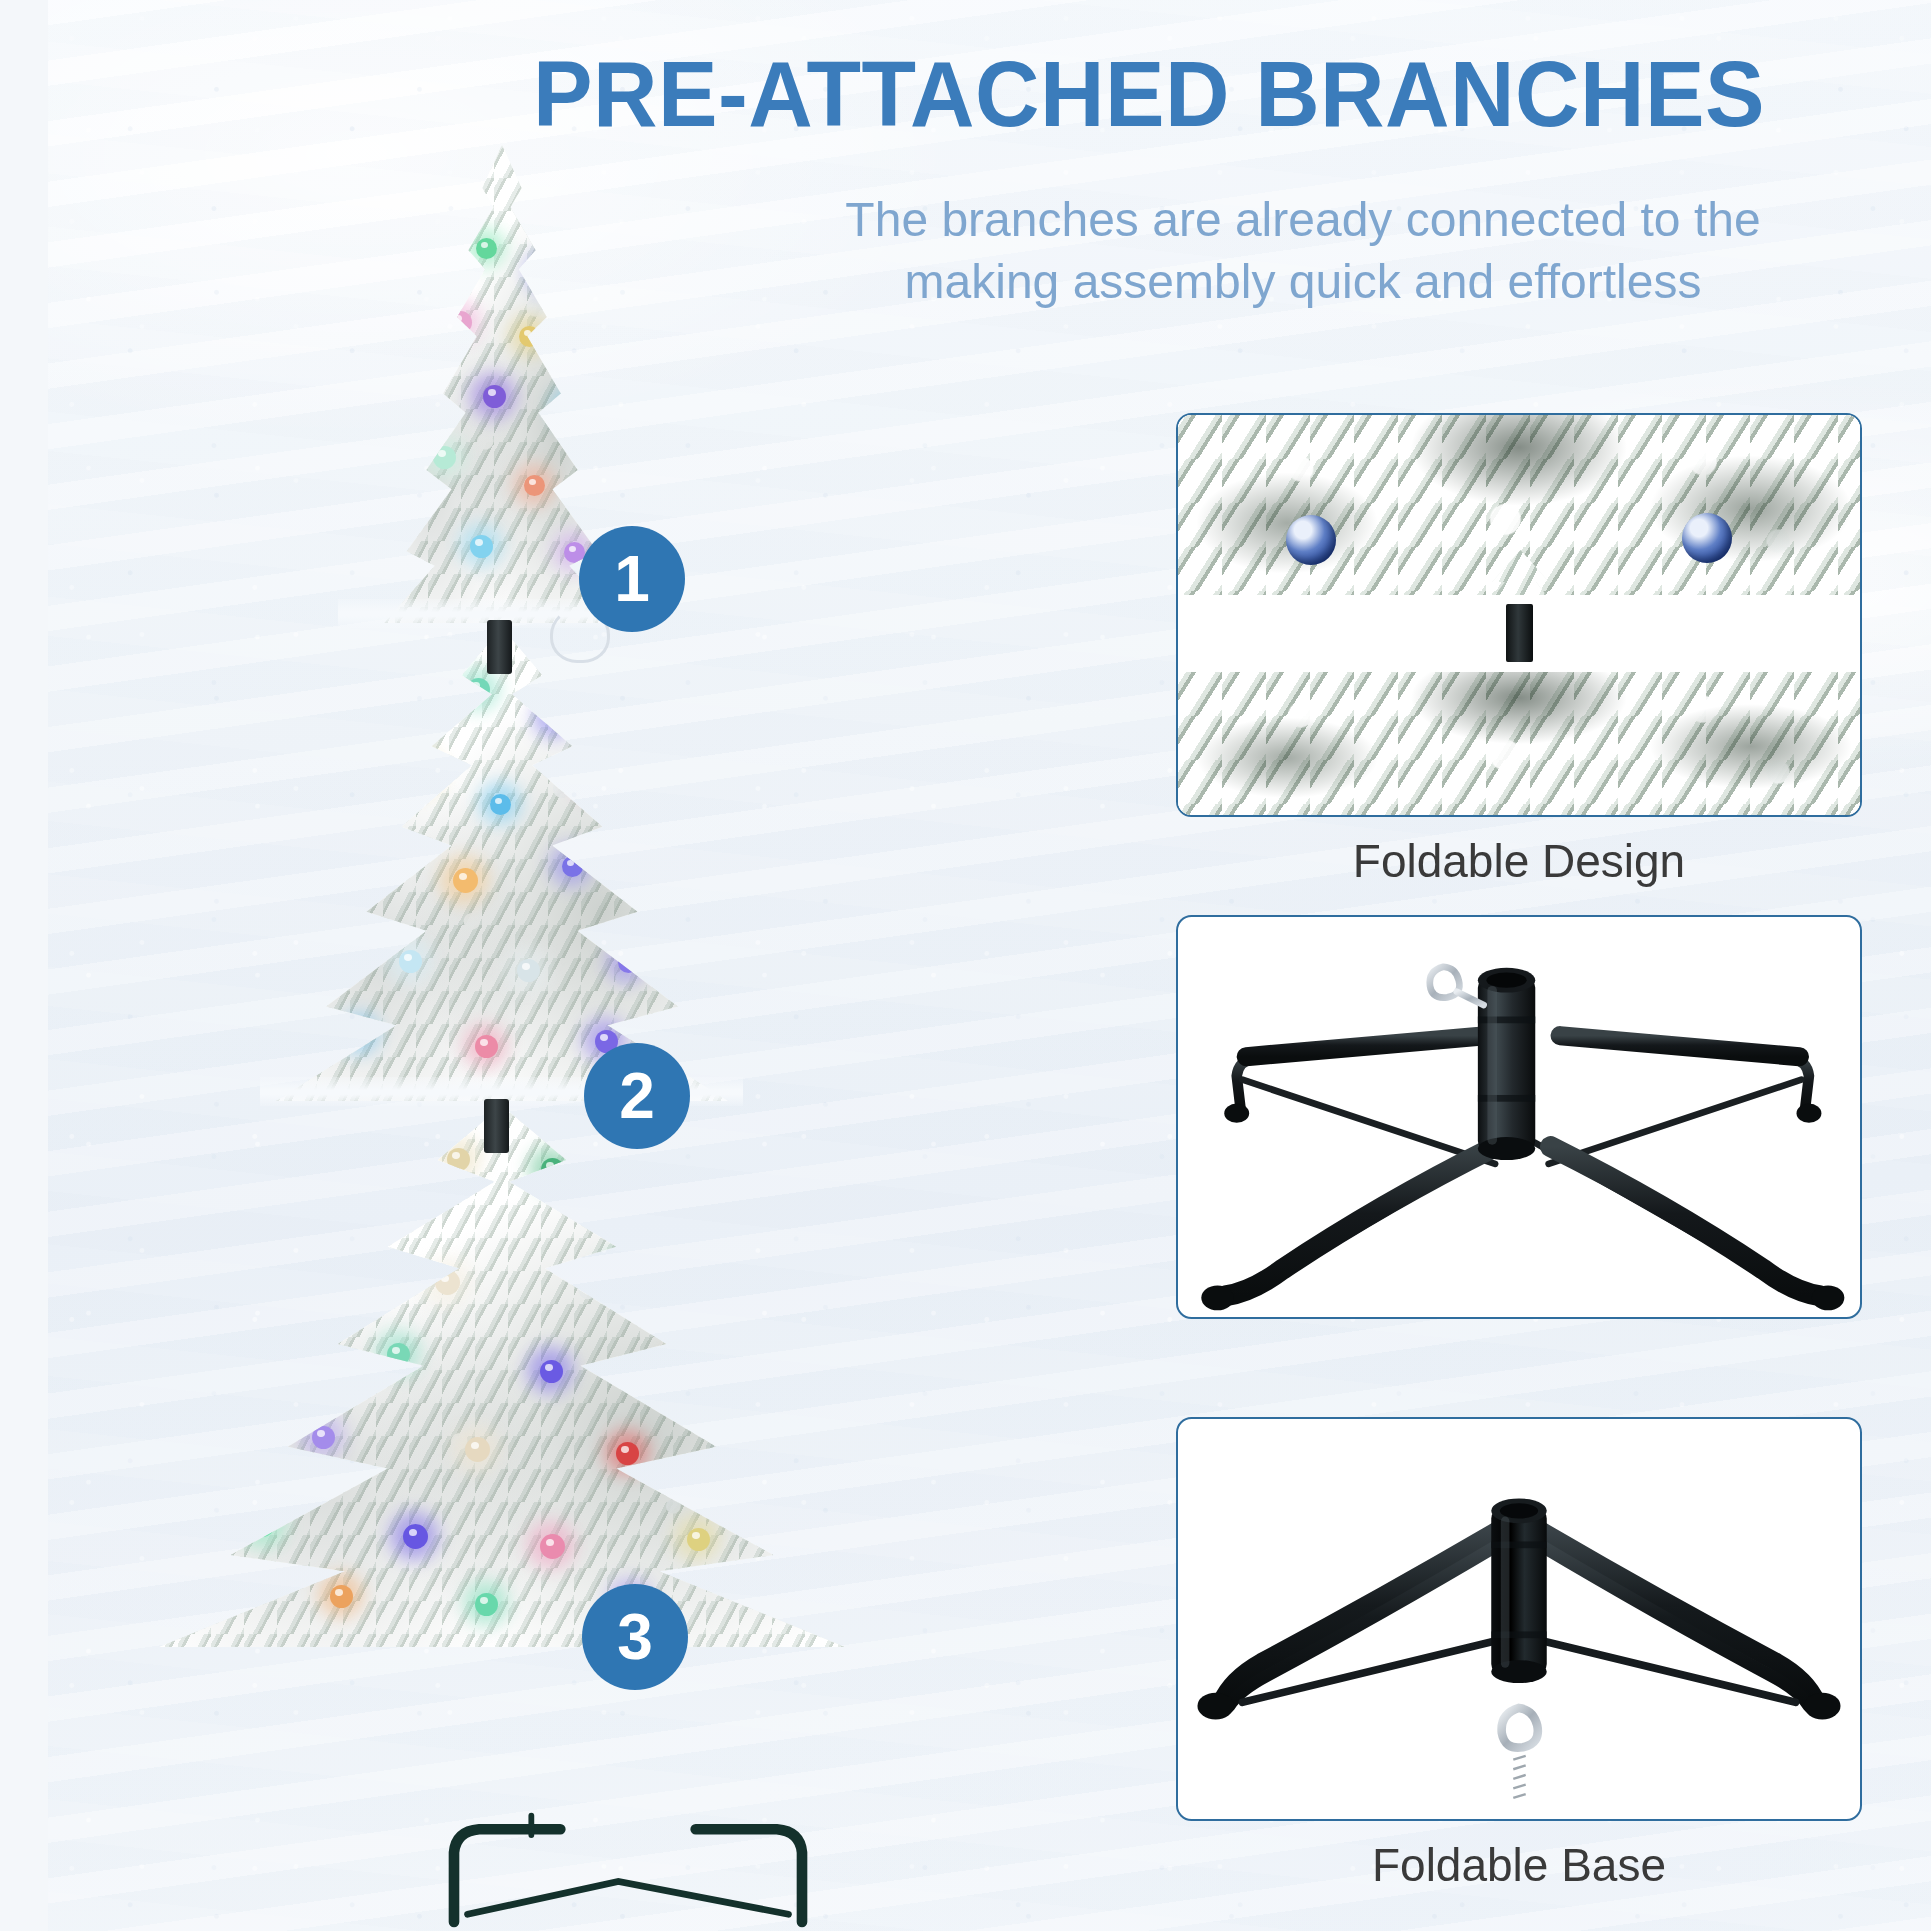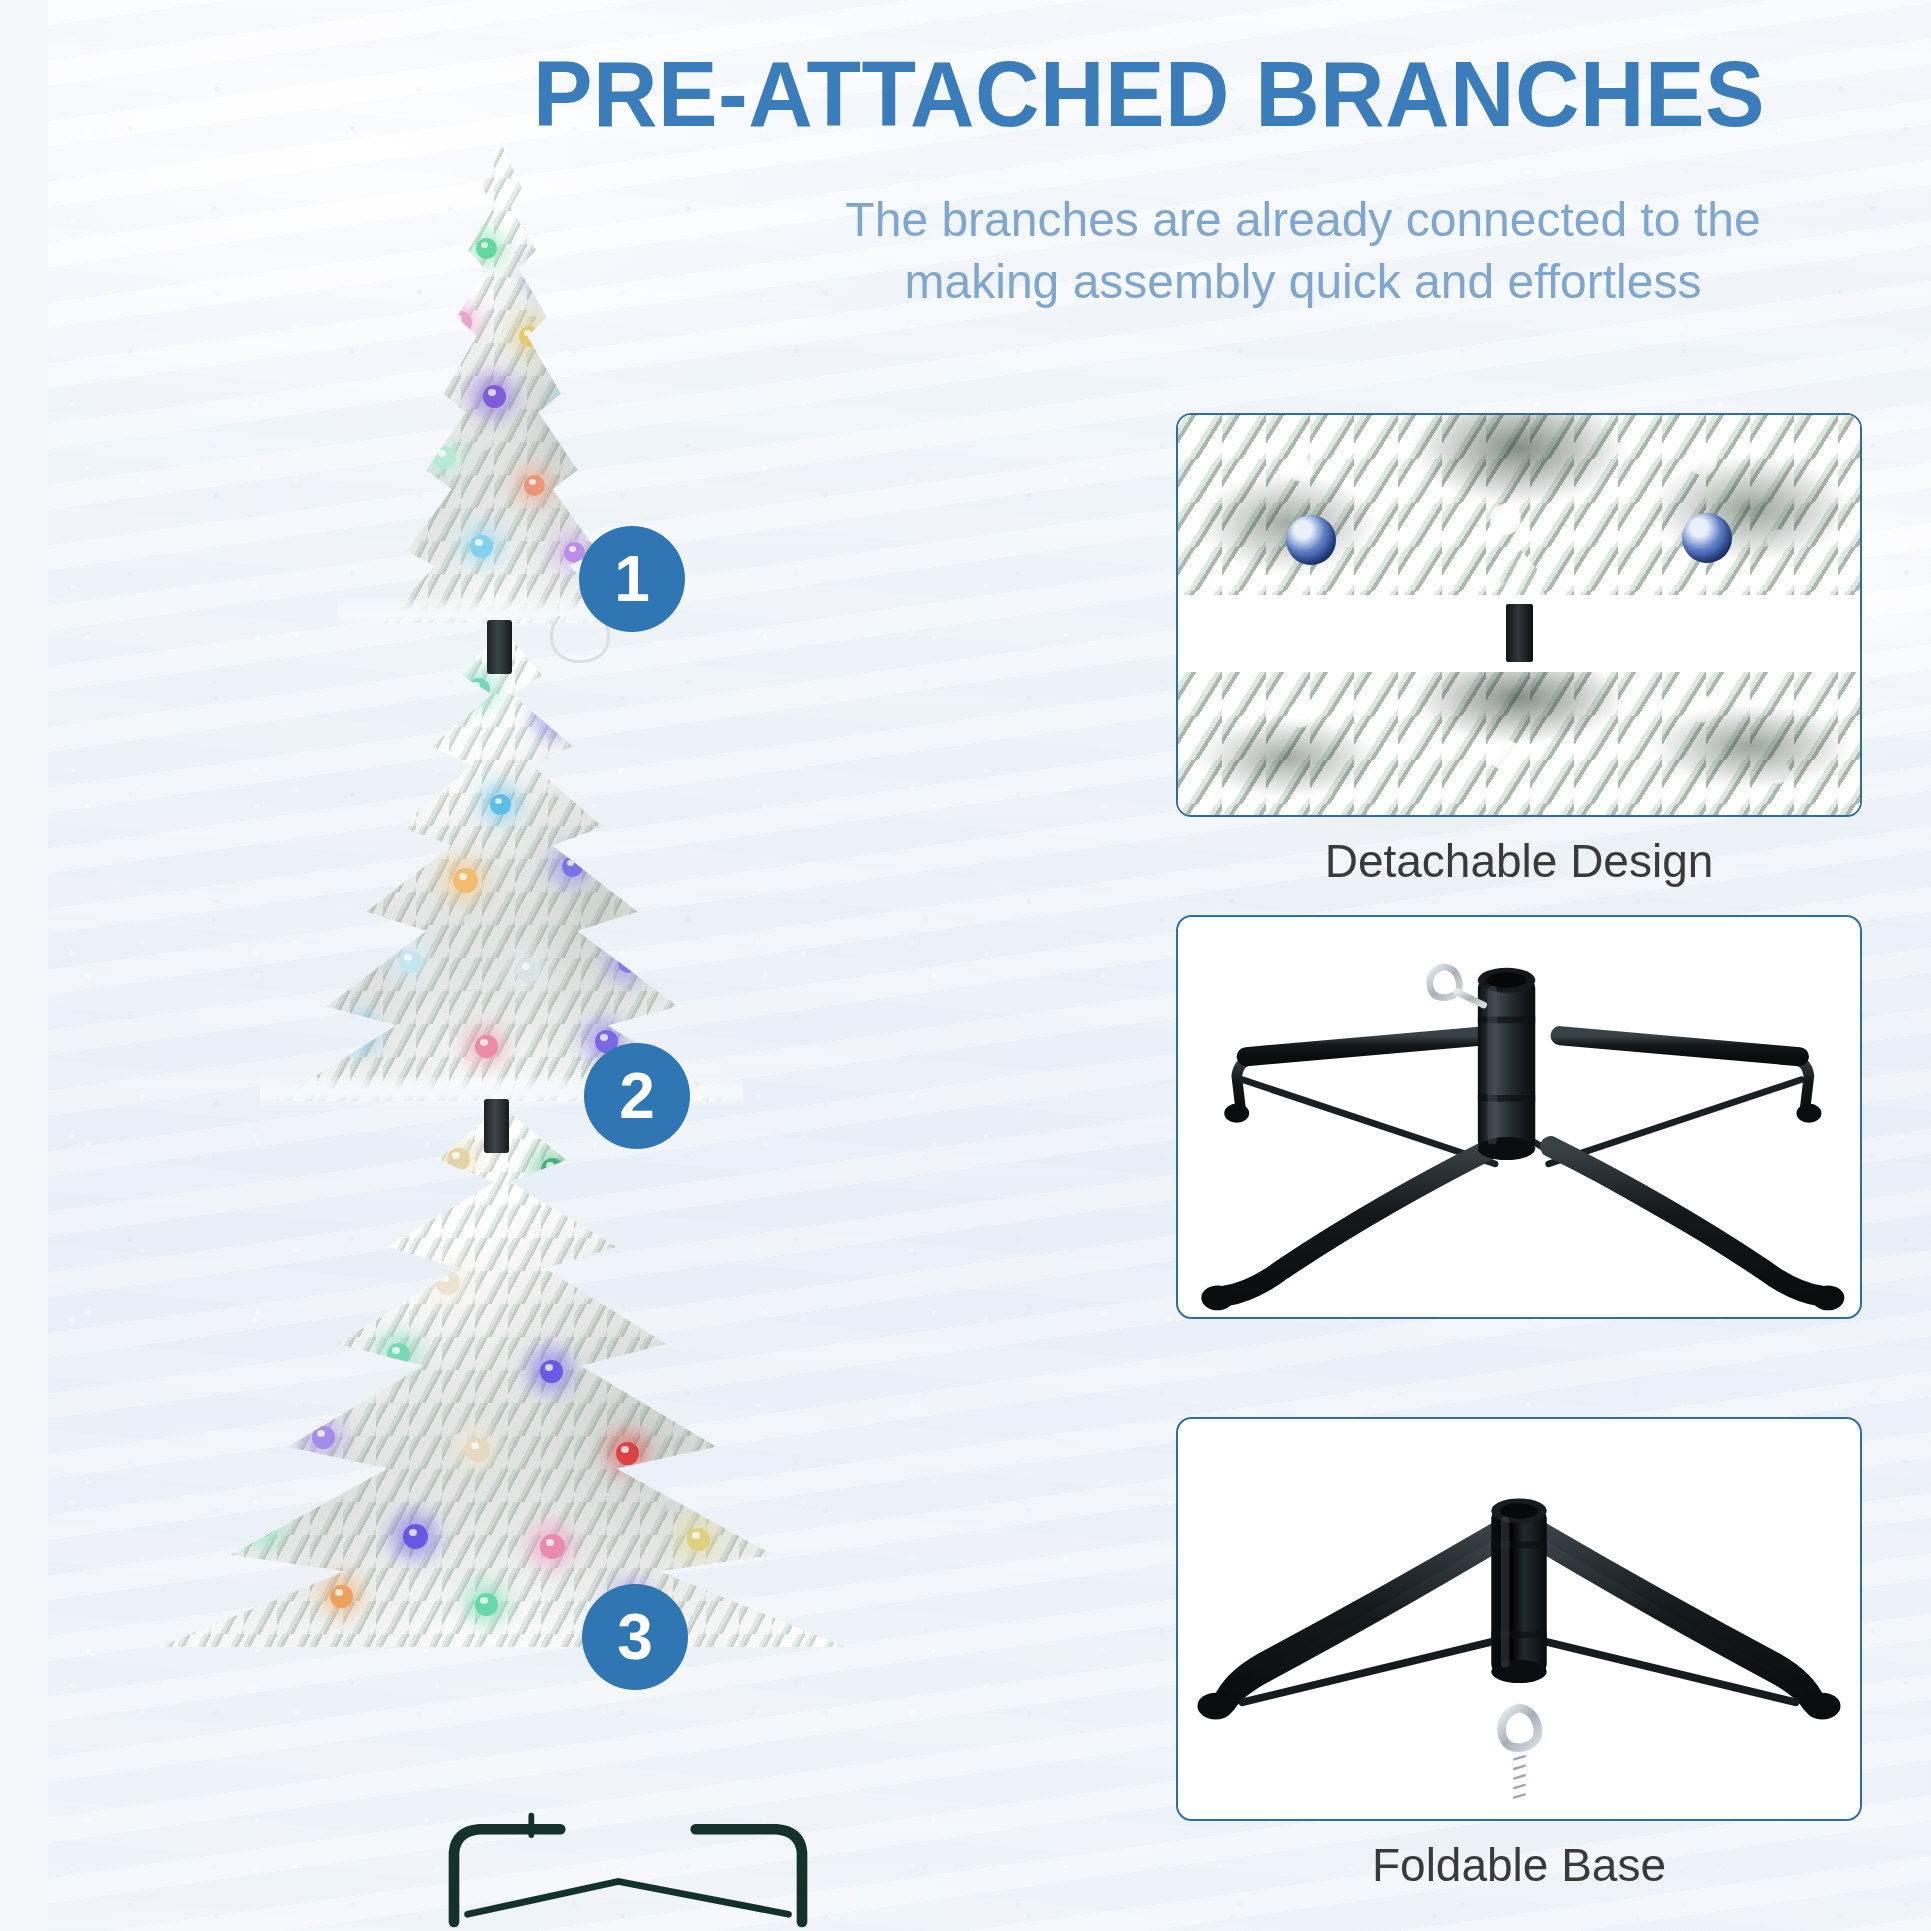--- a/index.html
+++ b/index.html
@@ -344,21 +344,21 @@
       <div class="ornament-blue" style="left:108px;top:100px;"></div>
       <div class="ornament-blue" style="left:504px;top:98px;"></div>
     </div>
     <div class="tip" style="left:307px;top:135px;"></div>
     <div class="gap" style="top:180px;height:77px;"></div>
     <div class="connector" style="left:328px;top:189px;height:58px;"></div>
     <div class="flock-band" style="top:257px;bottom:0;">
       <div class="dark"></div>
     </div>
   </div>
-  <div class="caption" style="top:838px;">Detachable Design</div>
+  <div class="caption" style="top:838px;">Foldable Design</div>
 
   <div class="panel" id="panel-detachable">
     <svg viewBox="0 0 710 418" aria-hidden="true">
       <defs>
         <linearGradient id="tubeG" x1="0" y1="0" x2="1" y2="0">
           <stop offset="0%" stop-color="#0c0f11"></stop>
           <stop offset="35%" stop-color="#3c464b"></stop>
           <stop offset="60%" stop-color="#23292d"></stop>
           <stop offset="100%" stop-color="#090b0c"></stop>
         </linearGradient>

